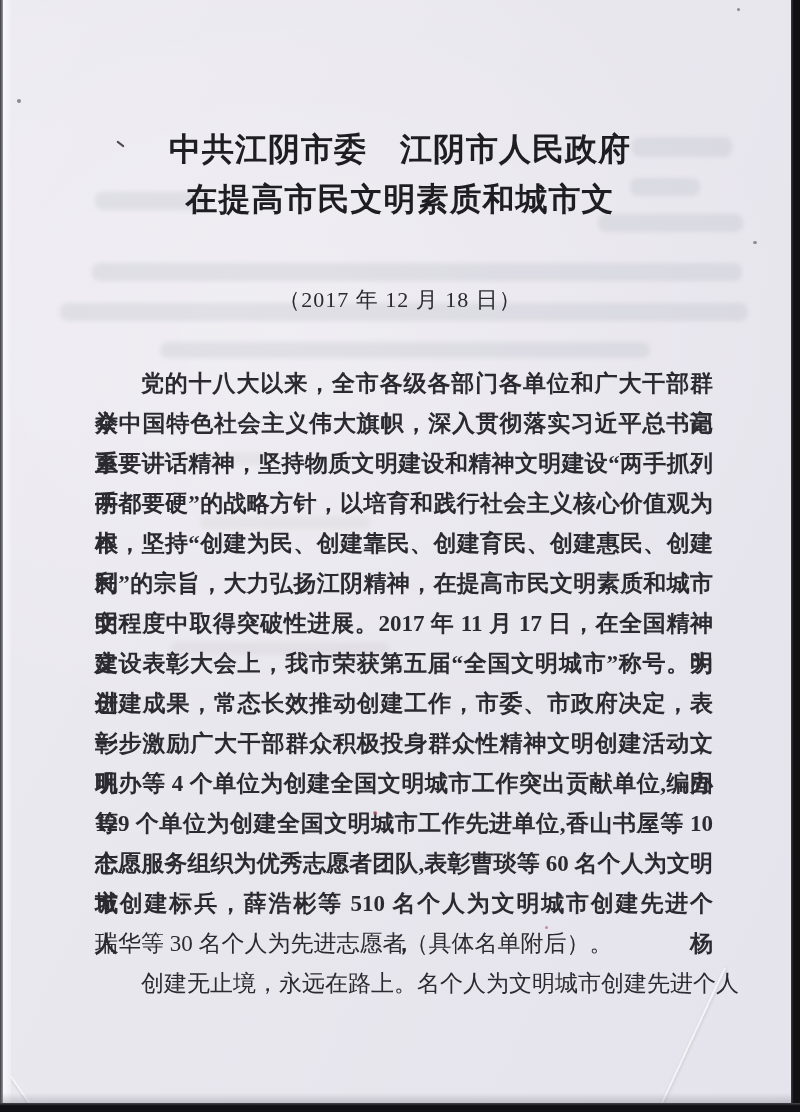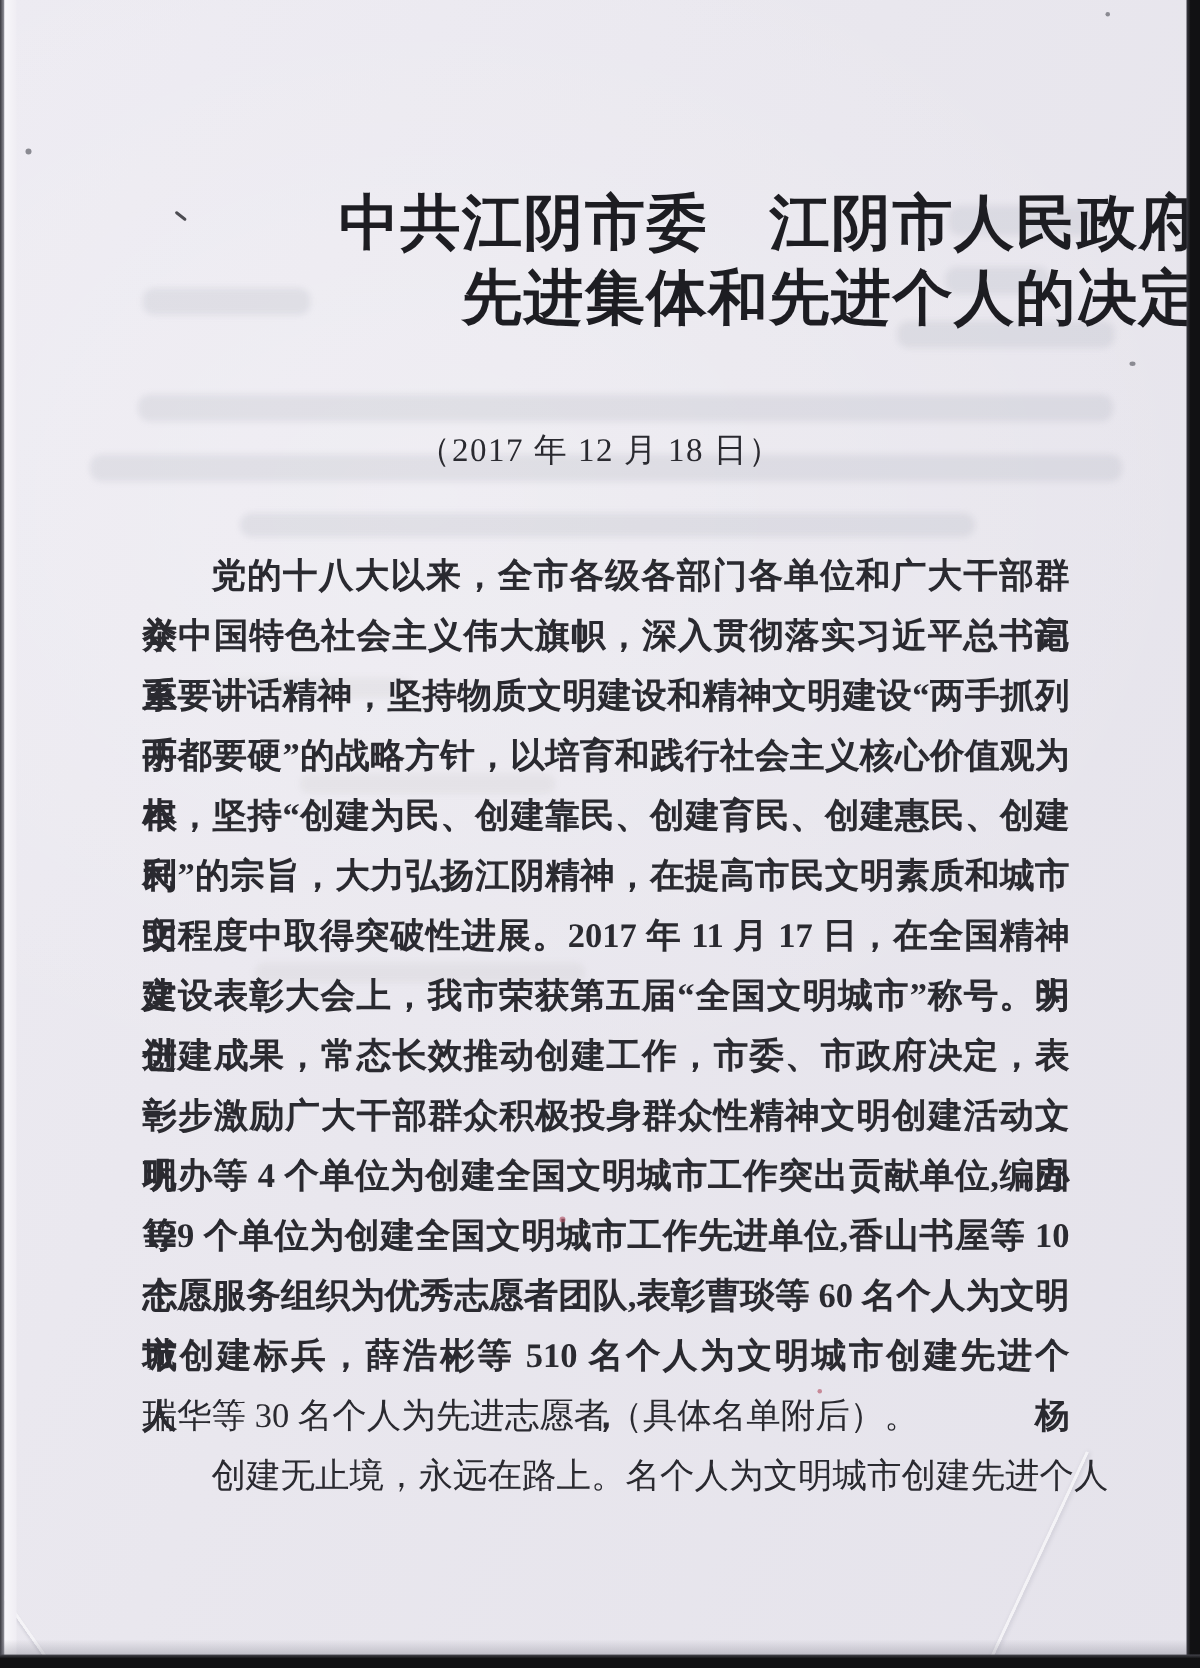--- a/index.html
+++ b/index.html
@@ -44,24 +44,24 @@
 
   
   .speck { position:absolute; border-radius:50%; background:#8a8a92; }
   .speck.red { background:#b5576a; opacity:.65; }
   .pen-mark { position:absolute; left:116px; top:143px; width:9px; height:2px;
               background:#4c4c52; border-radius:2px; transform: rotate(38deg); }
 
   
   .title-block {
     position:absolute; left:0; top:124px; width:800px;
-    text-align:right;
+    text-align:center;
     font-family: "Liberation Sans", "DejaVu Sans", sans-serif;
     font-weight: 700;
-    font-size: 40px; line-height: 50px;
+    font-size: 32px; line-height: 50px;
     letter-spacing: 1px;
     color: #1d1d22;
   }
   .date-line {
     position:absolute; left:0; top:283px; width:800px;
     text-align:center;
     font-size: 22px; line-height: 34px;
     letter-spacing: 1px;
     color: #2a2a30;
   }
@@ -85,21 +85,21 @@
   <div class="ghost" style="left:598px; top:214px; width:145px; height:18px;"></div>
   <div class="ghost" style="left:92px;  top:263px; width:650px; height:18px;"></div>
   <div class="ghost" style="left:60px;  top:303px; width:688px; height:18px;"></div>
   <div class="ghost" style="left:160px; top:342px; width:490px; height:16px;"></div>
   <div class="ghost faint" style="left:145px; top:452px; width:130px; height:13px;"></div>
   <div class="ghost faint" style="left:200px; top:516px; width:170px; height:13px;"></div>
   <div class="ghost faint" style="left:170px; top:642px; width:220px; height:13px;"></div>
 
   <div class="title-block" id="title-block">
       <div class="title-line">中共江阴市委　江阴市人民政府</div>
-      <div class="title-line">先进集体和先进个人的决定</div>
+      <div class="title-line">在提高市民文明素质和城市文</div>
     </div>
   <div class="date-line">（2017 年 12 月 18 日）</div>
   <div class="body-block" id="body-block">
       <div class="body-line indent jline">党的十八大以来，全市各级各部门各单位和广大干部群众高</div>
       <div class="body-line jline">举中国特色社会主义伟大旗帜，深入贯彻落实习近平总书记系列</div>
       <div class="body-line jline">重要讲话精神，坚持物质文明建设和精神文明建设“两手抓、两</div>
       <div class="body-line jline">手都要硬”的战略方针，以培育和践行社会主义核心价值观为根</div>
       <div class="body-line jline">本，坚持“创建为民、创建靠民、创建育民、创建惠民、创建利</div>
       <div class="body-line jline">民”的宗旨，大力弘扬江阴精神，在提高市民文明素质和城市文</div>
       <div class="body-line jline">明程度中取得突破性进展。2017 年 11 月 17 日，在全国精神文明</div>

